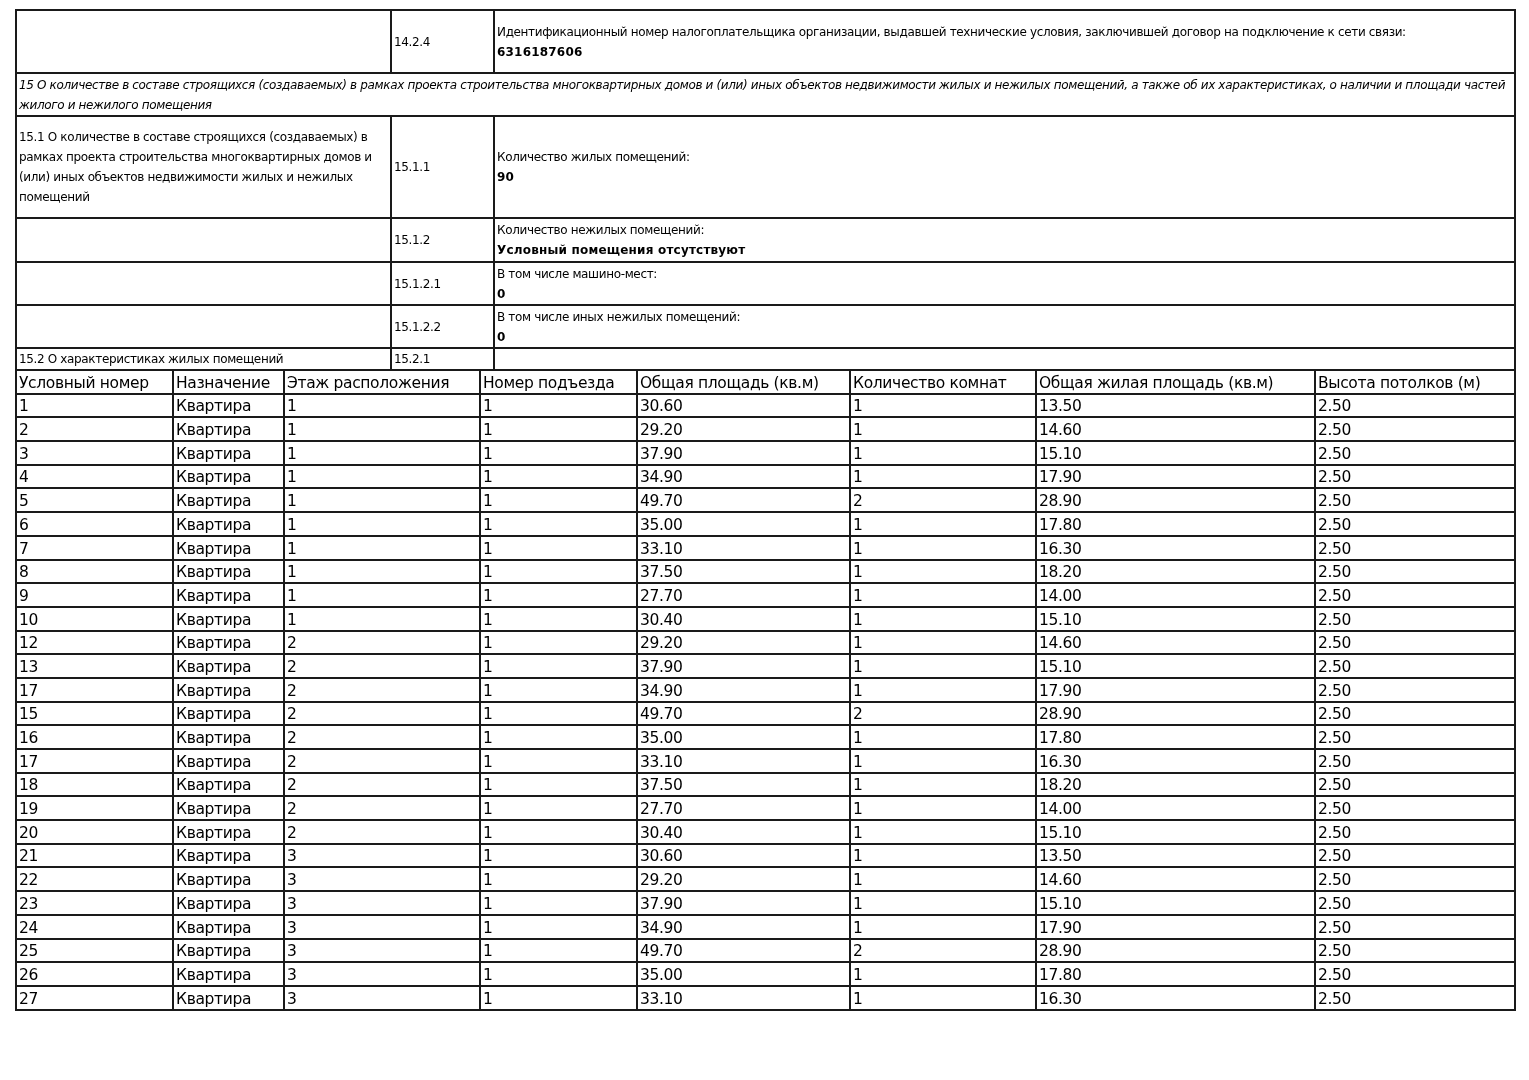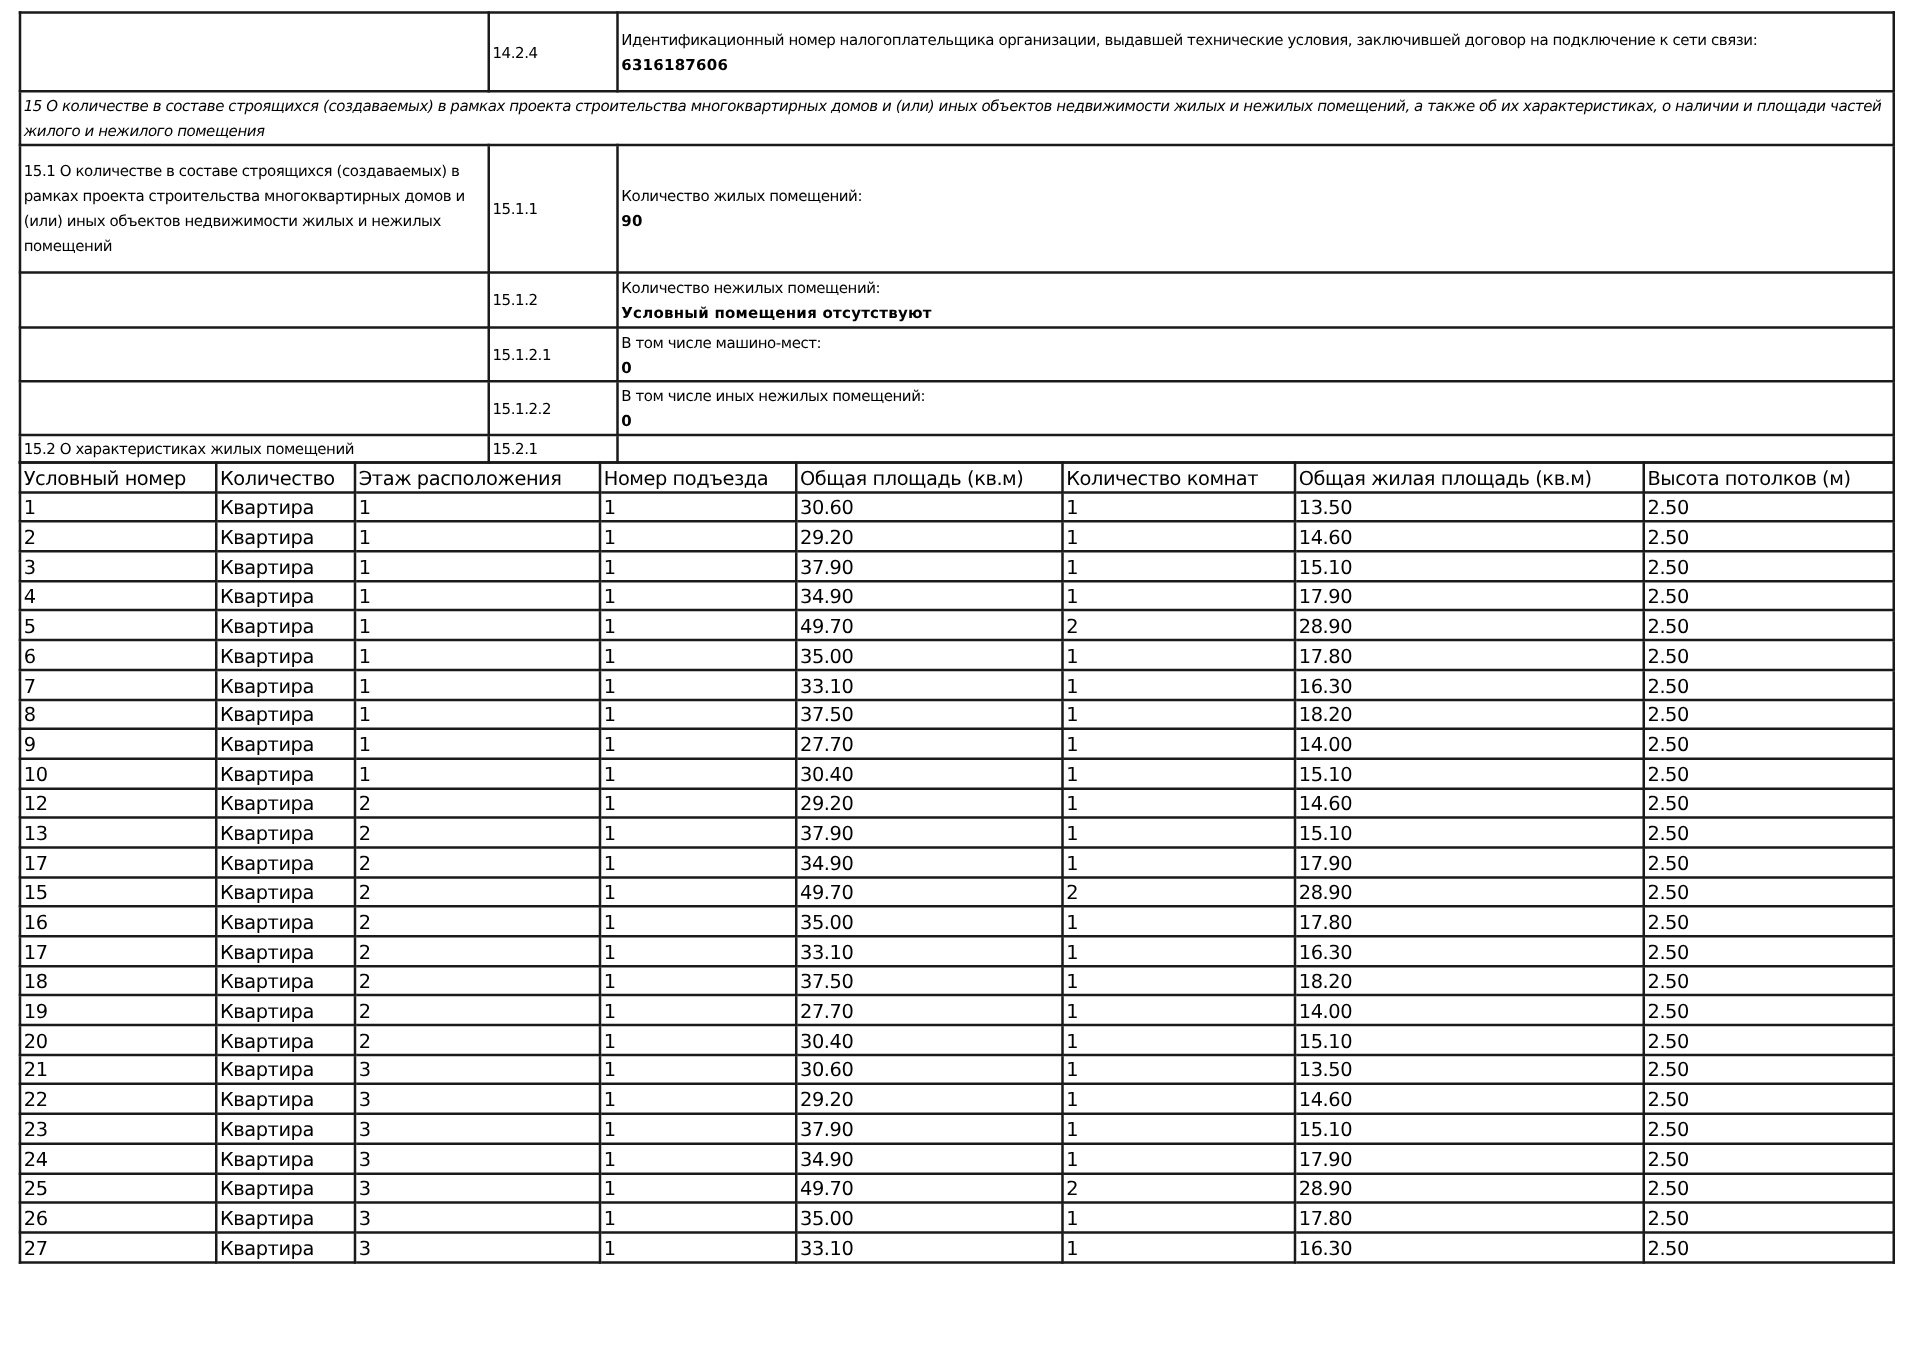--- a/index.html
+++ b/index.html
@@ -96,21 +96,21 @@
       <col style="width:196px">
       <col style="width:157px">
       <col style="width:213px">
       <col style="width:186px">
       <col style="width:279px">
       <col style="width:200px">
     </colgroup>
     <thead>
       <tr>
         <td>Условный номер</td>
-        <td>Количество</td>
+        <td>Назначение</td>
         <td>Этаж расположения</td>
         <td>Номер подъезда</td>
         <td>Общая площадь (кв.м)</td>
         <td>Количество комнат</td>
         <td>Общая жилая площадь (кв.м)</td>
         <td>Высота потолков (м)</td>
       </tr>
     </thead>
     <tbody id="units-body">
         <tr>

